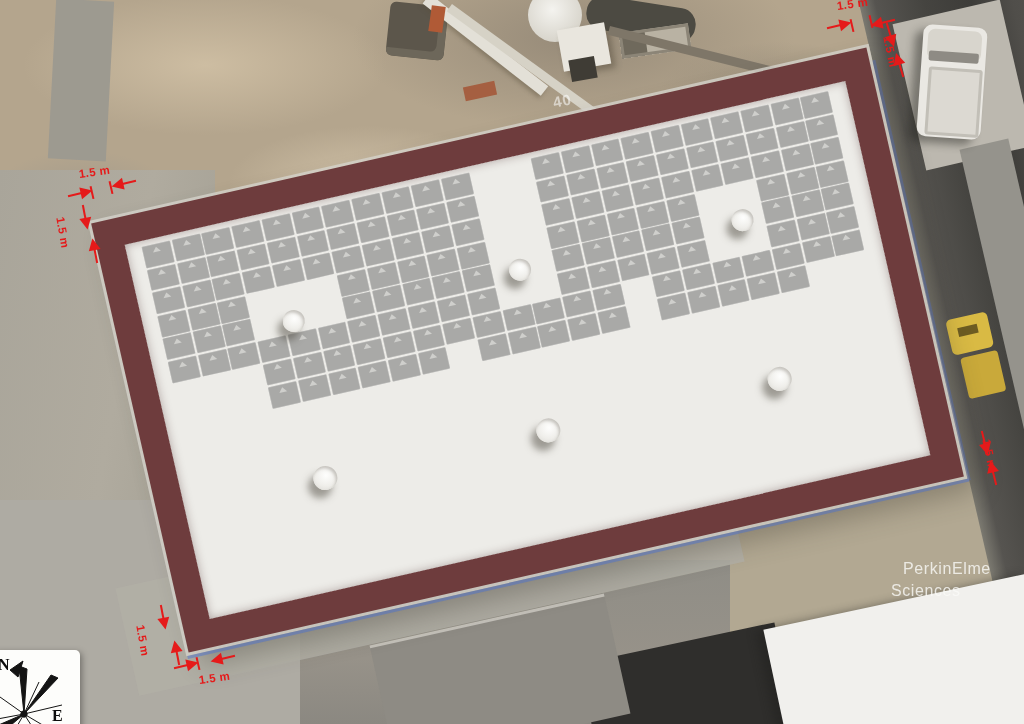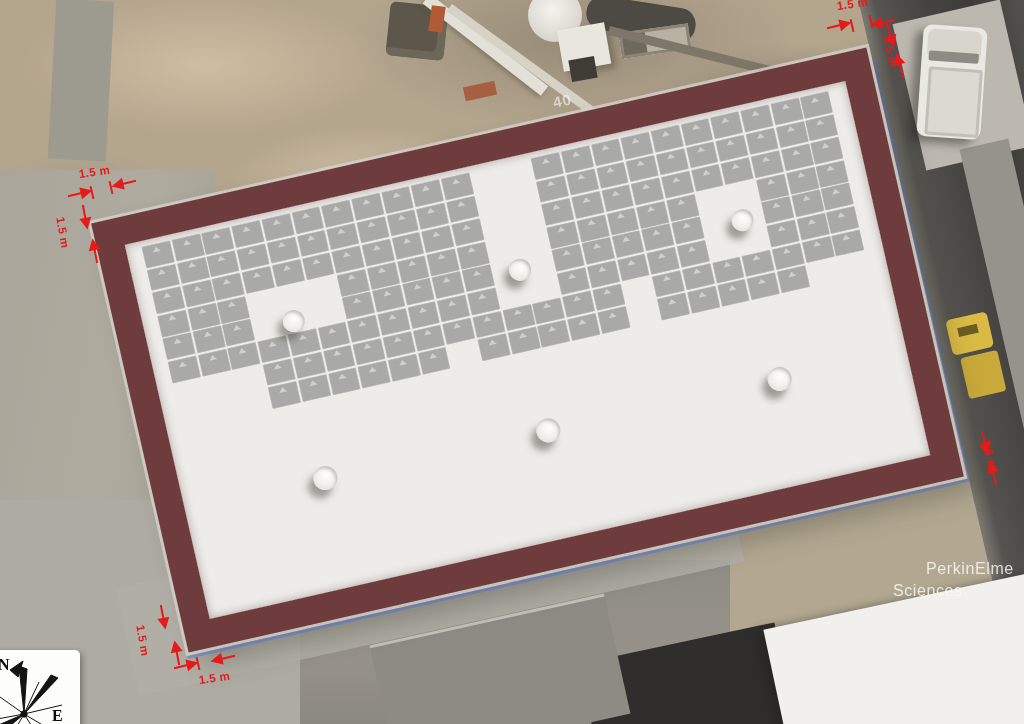--- a/index.html
+++ b/index.html
@@ -100,23 +100,23 @@
   .dim-tick{position:absolute;width:2.2px;height:13px;background:var(--red,#e51a1a);transform-origin:50% 50%;}
 
   
   .compass{left:-6px;top:650px;width:86px;height:86px;background:#fdfdfb;
     border-radius:0 5px 5px 0;box-shadow:2px 2px 6px rgba(0,0,0,.35);z-index:40;}
   .compass text{font-family:"Liberation Serif",serif;font-weight:bold;font-size:16px;fill:#0d0d0d;}
 
   
   .road-label{left:553px;top:92px;transform:rotate(-12deg);font:bold 15px "Liberation Sans",sans-serif;
     color:rgba(255,255,255,.55);letter-spacing:1px;z-index:6;}
-  .watermark{z-index:35;color:rgba(250,250,248,.8);font:16px "Liberation Sans",sans-serif;letter-spacing:.6px;margin-left:23px;}
+  .watermark{z-index:35;color:rgba(250,250,248,.8);font:16px "Liberation Sans",sans-serif;letter-spacing:.6px;}
   .wm1{left:903px;top:560px;}
-  .wm2{left:870px;top:582px;}
+  .wm2{left:891px;top:582px;}
 </style>
 </head>
 <body>
 
 <div class="stage">
 
   <div class="abs bg-dirt"></div>
   <div class="abs bg-topleftstrip"></div>
   <div class="abs bg-left"></div>
   <div class="abs bg-bottomleft"></div>

